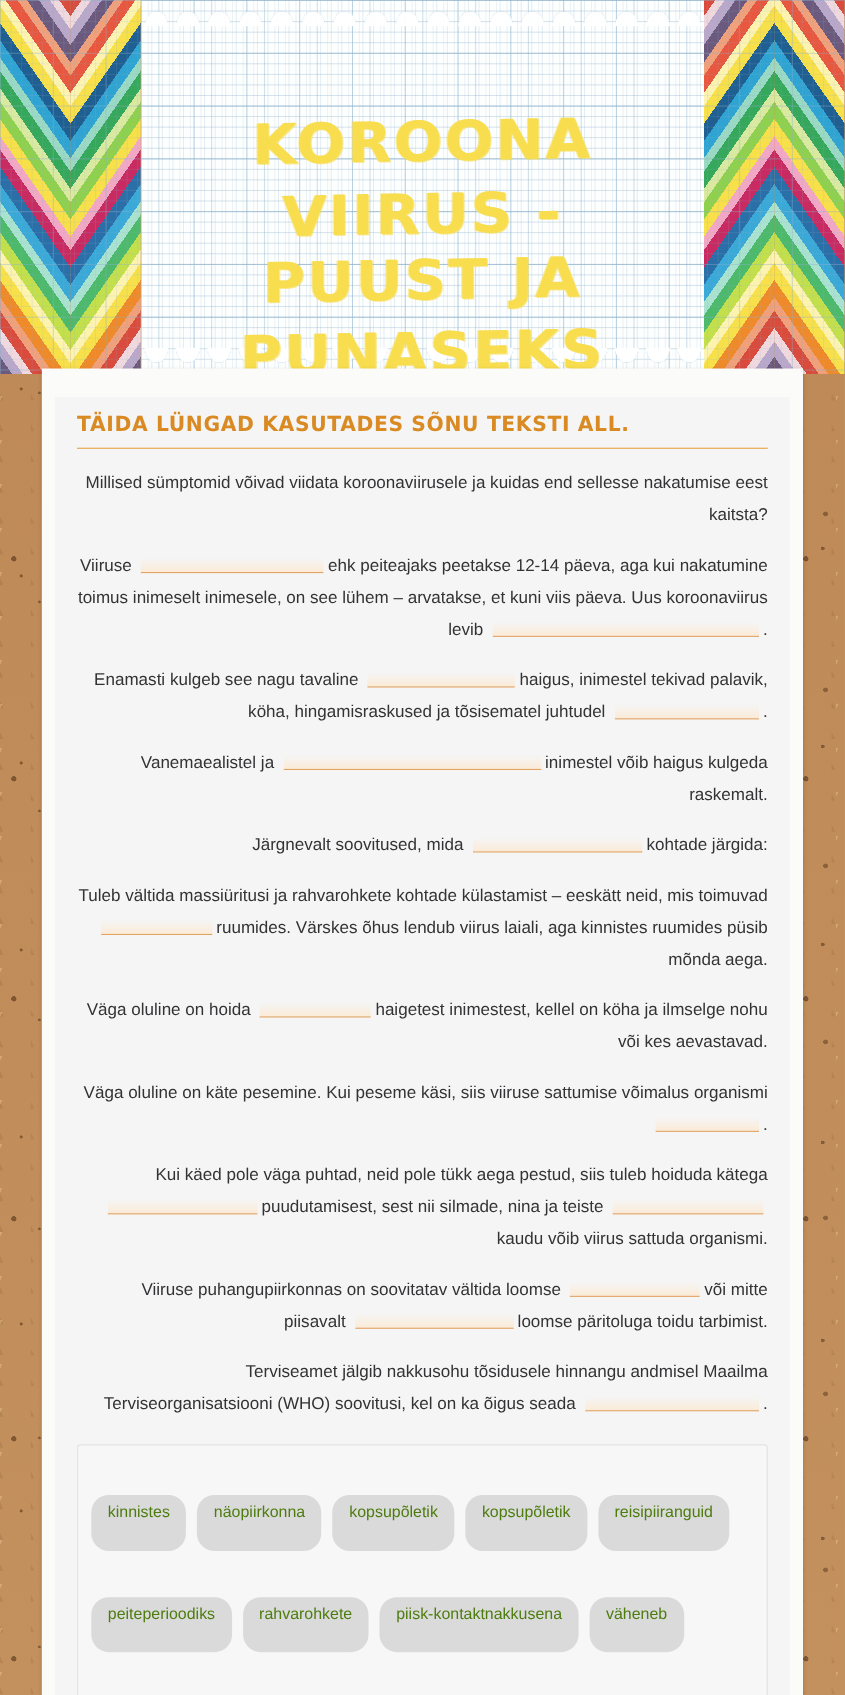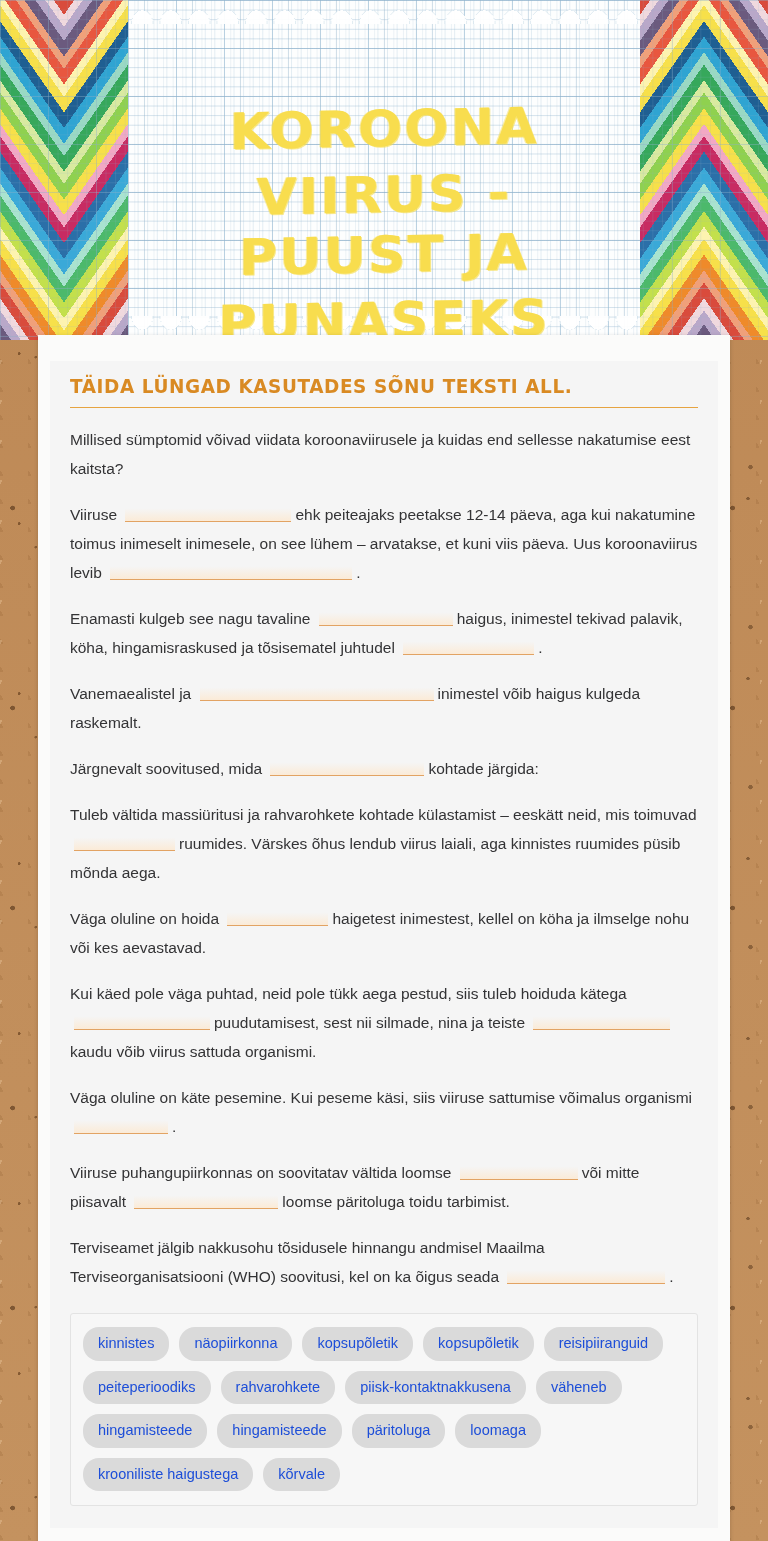--- a/index.html
+++ b/index.html
@@ -185,21 +185,21 @@
     background: #e6a441;
     margin-bottom: 17px;
   }
 
   
   .para {
     color: #333335;
     font-size: 15.5px;
     line-height: 29px;
     margin-bottom: 17px;
-    text-align: left;
+    text-align: right;
   }
   .para:last-child { margin-bottom: 16px; }
 
   
   .blank {
     display: inline-block;
     vertical-align: baseline;
     height: 19px;
     margin: 0 4px -2px;
     border-bottom: 1.6px solid #e2a363;
@@ -212,26 +212,27 @@
     background: #f7f7f7;
     border: 1px solid #e3e3e3;
     border-radius: 3px;
     padding: 13px 12px 14px;
     display: flex;
     flex-wrap: wrap;
     gap: 10px 10px;
   }
   .chip {
     background: #dadada;
-    color: #1d4ed8;
+    color: #4d7c0f;
     font-size: 14.5px;
     line-height: 1;
-    padding: 9px 15px 10px;
+    padding: 9px 15px 27px;
     border-radius: 16px;
     white-space: nowrap;
+    margin-top: 32px;
   }
 </style>
 </head>
 <body>
 
 <div id="cork-bg"></div>
 
 <div id="header-banner">
   <div id="banner-paper"></div>
 
@@ -261,22 +262,22 @@
     <div id="heading-rule"></div>
 
     <div id="paragraphs">
         <div class="para"><span>Millised sümptomid võivad viidata koroonaviirusele ja kuidas end sellesse nakatumise eest kaitsta?</span> </div>
         <div class="para"><span>Viiruse</span> <span class="blank" style="width: 166px;"></span><span>ehk peiteajaks peetakse 12-14 päeva, aga kui nakatumine toimus inimeselt inimesele, on see lühem – arvatakse, et kuni viis päeva. Uus koroonaviirus levib</span> <span class="blank" style="width: 242px;"></span><span>.</span> </div>
         <div class="para"><span>Enamasti kulgeb see nagu tavaline</span> <span class="blank" style="width: 134px;"></span><span>haigus, inimestel tekivad palavik, köha, hingamisraskused ja tõsisematel juhtudel</span> <span class="blank" style="width: 131px;"></span><span>.</span> </div>
         <div class="para"><span>Vanemaealistel ja</span> <span class="blank" style="width: 234px;"></span><span>inimestel võib haigus kulgeda raskemalt.</span> </div>
         <div class="para"><span>Järgnevalt soovitused, mida</span> <span class="blank" style="width: 154px;"></span><span>kohtade järgida:</span> </div>
         <div class="para"><span>Tuleb vältida massiüritusi ja rahvarohkete kohtade külastamist – eeskätt neid, mis toimuvad</span> <span class="blank" style="width: 101px;"></span><span>ruumides. Värskes õhus lendub viirus laiali, aga kinnistes ruumides püsib mõnda aega.</span> </div>
         <div class="para"><span>Väga oluline on hoida</span> <span class="blank" style="width: 101px;"></span><span>haigetest inimestest, kellel on köha ja ilmselge nohu või kes aevastavad.</span> </div>
+        <div class="para"><span>Väga oluline on käte pesemine. Kui peseme käsi, siis viiruse sattumise võimalus organismi</span> <span class="blank" style="width: 94px;"></span><span>.</span> </div>
         <div class="para"><span>Kui käed pole väga puhtad, neid pole tükk aega pestud, siis tuleb hoiduda kätega</span> <span class="blank" style="width: 136px;"></span><span>puudutamisest, sest nii silmade, nina ja teiste</span> <span class="blank" style="width: 137px;"></span><span>kaudu võib viirus sattuda organismi.</span> </div>
-        <div class="para"><span>Väga oluline on käte pesemine. Kui peseme käsi, siis viiruse sattumise võimalus organismi</span> <span class="blank" style="width: 94px;"></span><span>.</span> </div>
         <div class="para"><span>Viiruse puhangupiirkonnas on soovitatav vältida loomse</span> <span class="blank" style="width: 118px;"></span><span>või mitte piisavalt</span> <span class="blank" style="width: 144px;"></span><span>loomse päritoluga toidu tarbimist.</span> </div>
         <div class="para"><span>Terviseamet jälgib nakkusohu tõsidusele hinnangu andmisel Maailma Terviseorganisatsiooni (WHO) soovitusi, kel on ka õigus seada</span> <span class="blank" style="width: 158px;"></span><span>.</span> </div>
       </div>
 
     <div id="word-bank">
         <span class="chip">kinnistes</span>
         <span class="chip">näopiirkonna</span>
         <span class="chip">kopsupõletik</span>
         <span class="chip">kopsupõletik</span>
         <span class="chip">reisipiiranguid</span>

